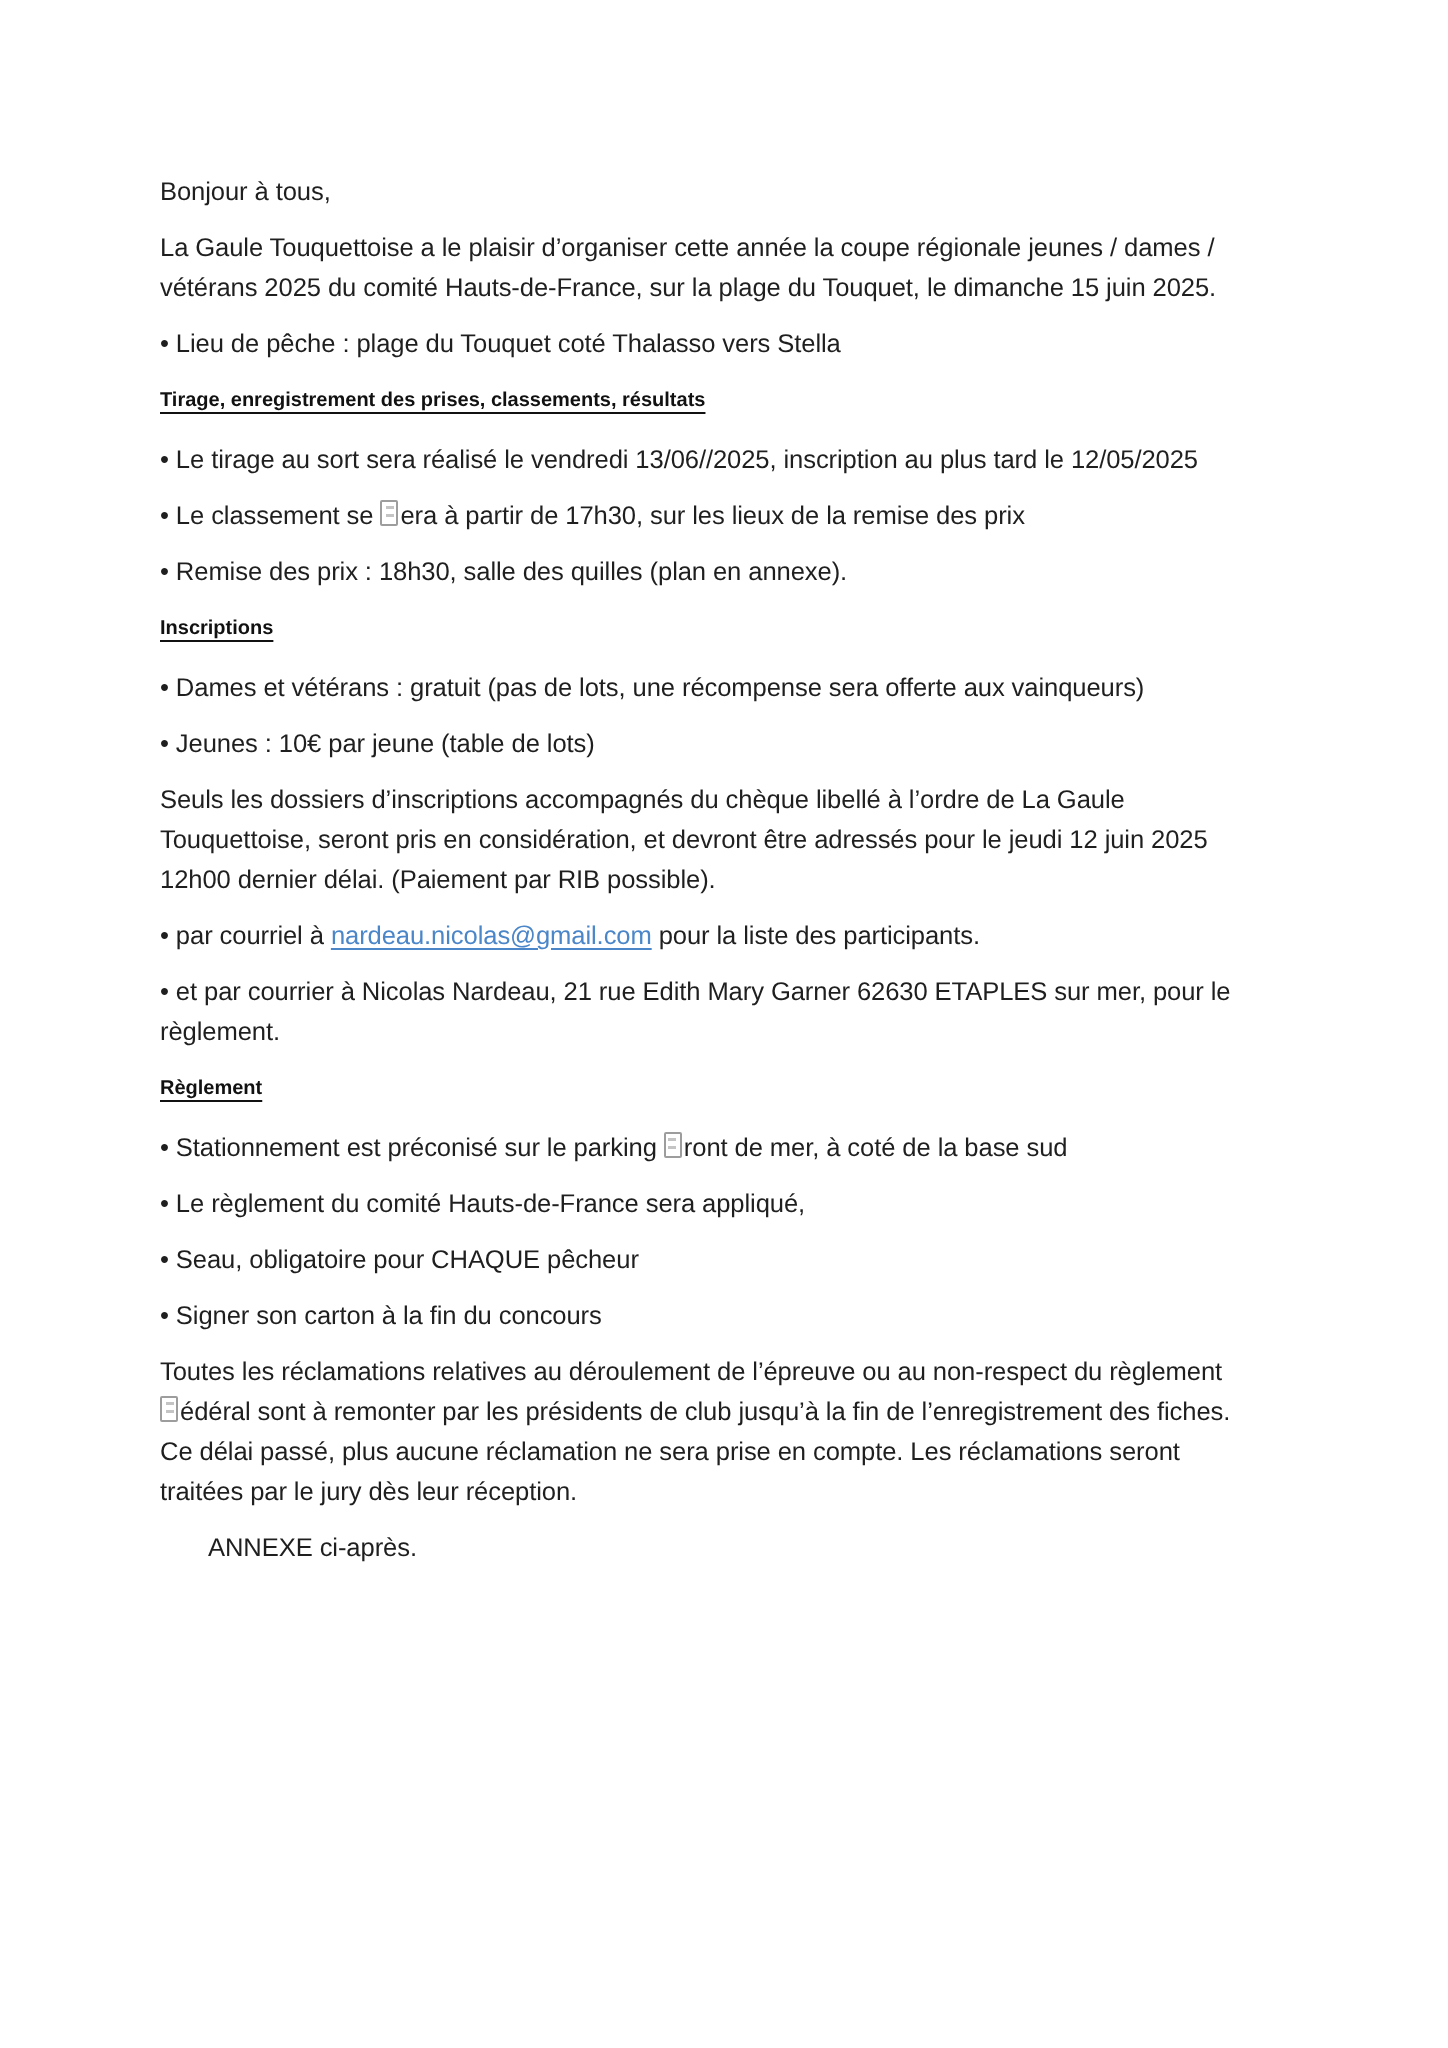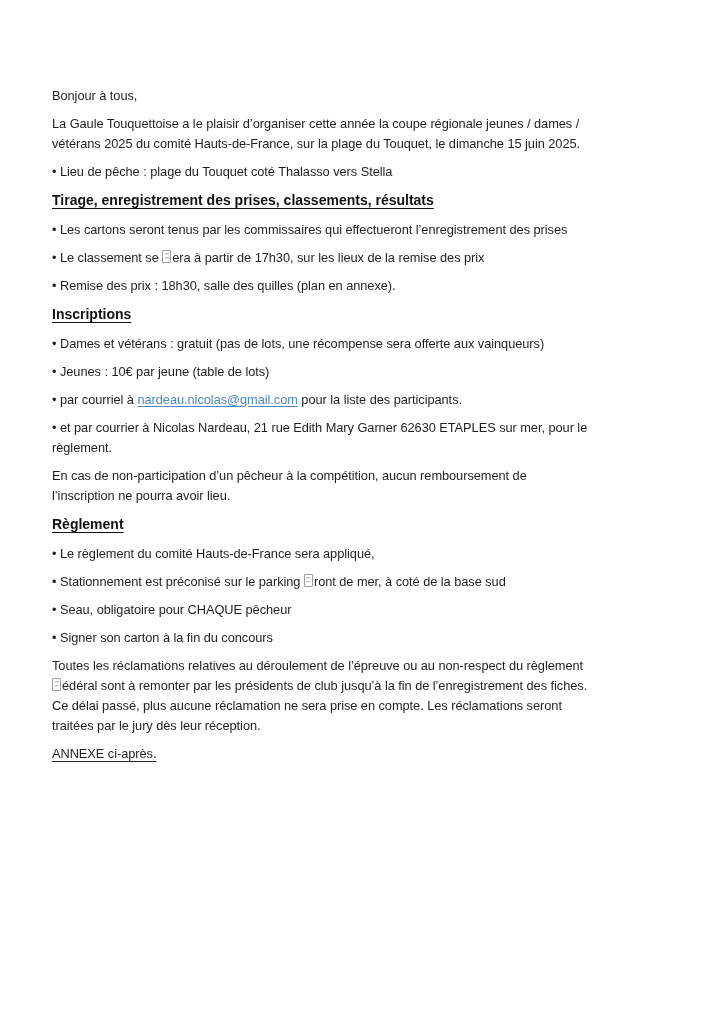--- a/index.html
+++ b/index.html
@@ -11,50 +11,50 @@
     width: 724px;
     height: 1024px;
     overflow: hidden;
     font-family: "Liberation Sans", "DejaVu Sans", sans-serif;
     color: #1f1f1f;
   }
   .page {
     box-sizing: border-box;
     width: 724px;
     height: 1024px;
-    padding: 86px 48px 40px 52px;
+    padding: 86px 48px 40px 80px;
     background: #ffffff;
   }
   p {
     margin: 0 0 8px 0;
     font-size: 12.8px;
     line-height: 20px;
     letter-spacing: -0.05px;
     white-space: pre-line;
     max-width: 584px;
   }
   h2 {
     margin: 6px 0 9px 0;
-    font-size: 14px;
+    font-size: 10px;
     line-height: 21px;
     font-weight: 700;
     color: #111111;
     text-decoration: underline;
     text-underline-offset: 3px;
     white-space: pre-line;
   }
   .email-link {
     color: #4a86c8;
     text-decoration: underline;
     text-underline-offset: 2px;
     cursor: pointer;
   }
   .underlined {
-    text-decoration: underline;
     text-underline-offset: 3px;
+    margin-left: 24px;
   }
   .tofu {
     display: inline-block;
     width: 7px;
     height: 11px;
     border: 1px solid #9d9d9d;
     border-radius: 1px;
     margin: 0 1px -1px 0;
     background:
       linear-gradient(#c4c4c4, #c4c4c4) 1.5px 2px / 4px 1.5px no-repeat,
@@ -69,47 +69,48 @@
   <p>Bonjour à tous,</p>
 
   <p>La Gaule Touquettoise a le plaisir d’organiser cette année la coupe régionale jeunes / dames /
 vétérans 2025 du comité Hauts-de-France, sur la plage du Touquet, le dimanche 15 juin 2025.</p>
 
 
   <p class="bullet">• Lieu de pêche : plage du Touquet coté Thalasso vers Stella</p>
 
   <h2>Tirage, enregistrement des prises, classements, résultats</h2>
 
+  <p class="bullet">• Le tirage au sort sera réalisé le vendredi 13/06//2025, inscription au plus tard le 12/05/2025</p>
 
-  <p class="bullet">• Les cartons seront tenus par les commissaires qui effectueront l’enregistrement des prises</p>
 
   <p class="bullet"><span>• Le classement se </span><span class="tofu"></span><span>era à partir de 17h30, sur les lieux de la remise des prix</span></p>
 
   <p class="bullet">• Remise des prix : 18h30, salle des quilles (plan en annexe).</p>
 
   <h2>Inscriptions</h2>
 
   <p class="bullet">• Dames et vétérans : gratuit (pas de lots, une récompense sera offerte aux vainqueurs)</p>
 
   <p class="bullet">• Jeunes : 10€ par jeune (table de lots)</p>
 
+  <p>Seuls les dossiers d’inscriptions accompagnés du chèque libellé à l’ordre de La Gaule
+Touquettoise, seront pris en considération, et devront être adressés pour le jeudi 12 juin 2025
+12h00 dernier délai. (Paiement par RIB possible).</p>
 
   <p class="bullet"><span>• par courriel à </span><a class="email-link">nardeau.nicolas@gmail.com</a><span> pour la liste des participants.</span></p>
 
   <p class="bullet">• et par courrier à Nicolas Nardeau, 21 rue Edith Mary Garner 62630 ETAPLES sur mer, pour le
 règlement.</p>
 
-  <p>En cas de non-participation d’un pêcheur à la compétition, aucun remboursement de
-l’inscription ne pourra avoir lieu.</p>
 
   <h2>Règlement</h2>
 
+  <p class="bullet"><span>• Stationnement est préconisé sur le parking </span><span class="tofu"></span><span>ront de mer, à coté de la base sud</span></p>
+
   <p class="bullet">• Le règlement du comité Hauts-de-France sera appliqué,</p>
-
-  <p class="bullet"><span>• Stationnement est préconisé sur le parking </span><span class="tofu"></span><span>ront de mer, à coté de la base sud</span></p>
 
   <p class="bullet">• Seau, obligatoire pour CHAQUE pêcheur</p>
 
   <p class="bullet">• Signer son carton à la fin du concours</p>
 
 
   <p><span>Toutes les réclamations relatives au déroulement de l’épreuve ou au non-respect du règlement
 </span><span class="tofu"></span><span>édéral sont à remonter par les présidents de club jusqu’à la fin de l’enregistrement des fiches.
 Ce délai passé, plus aucune réclamation ne sera prise en compte. Les réclamations seront
 traitées par le jury dès leur réception.</span></p>

